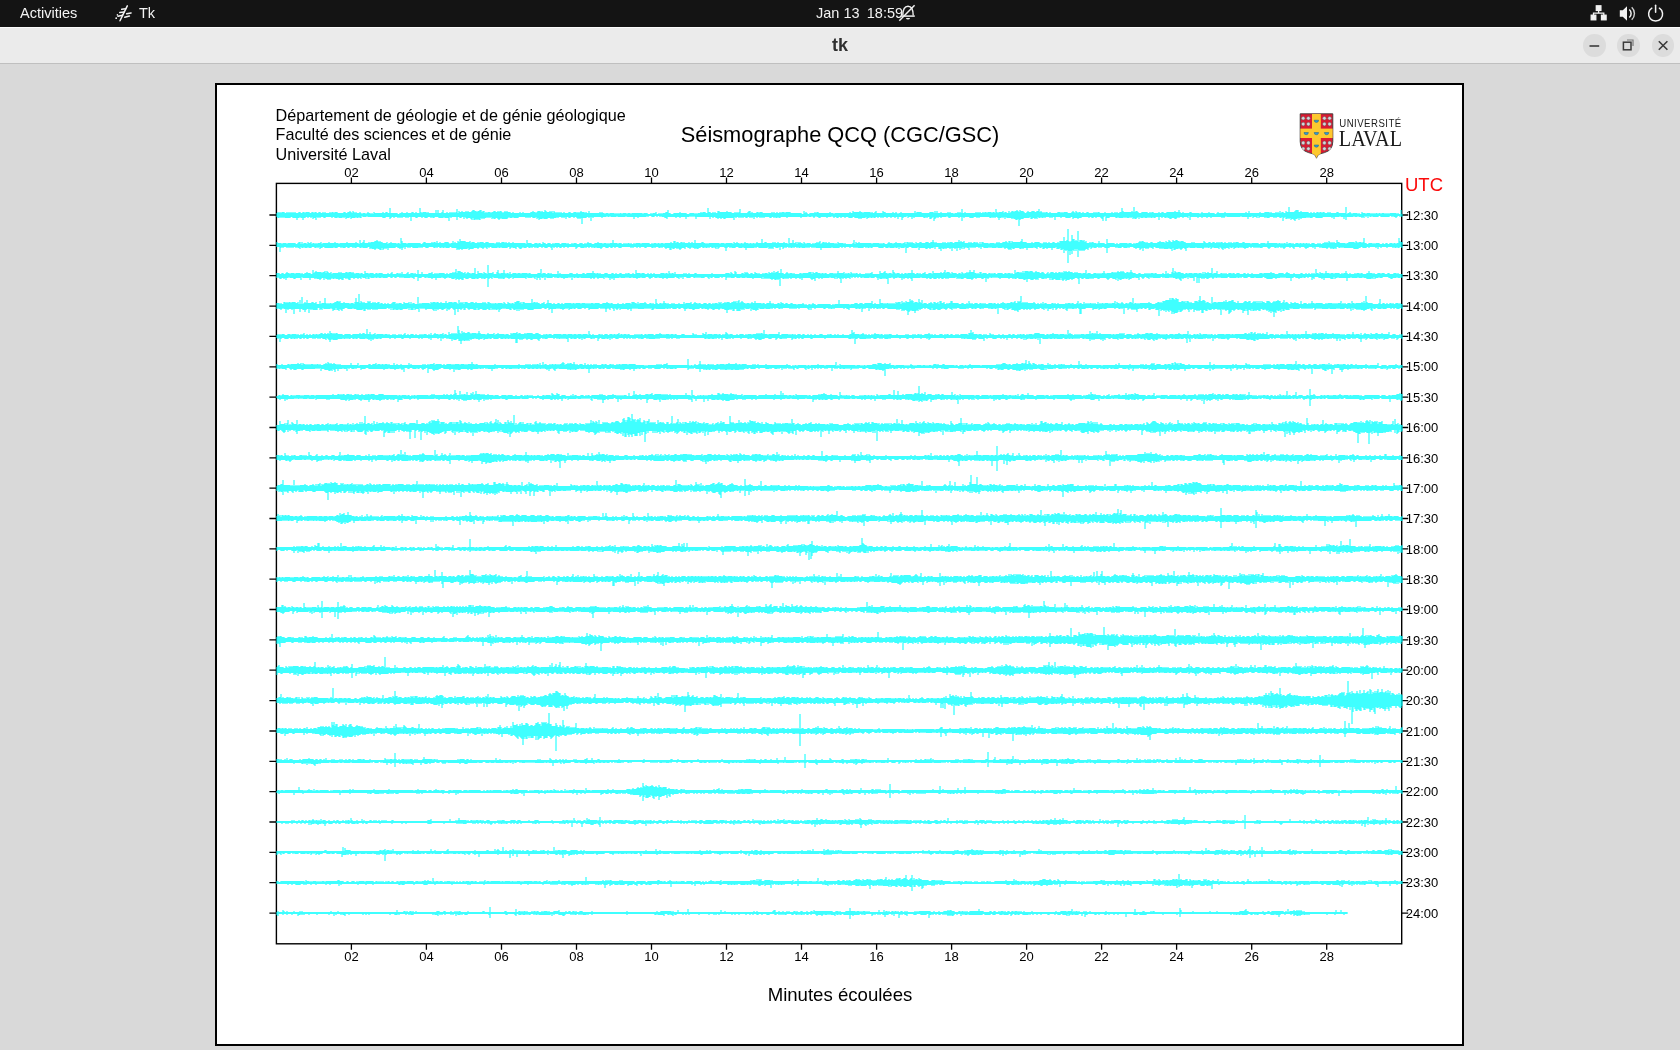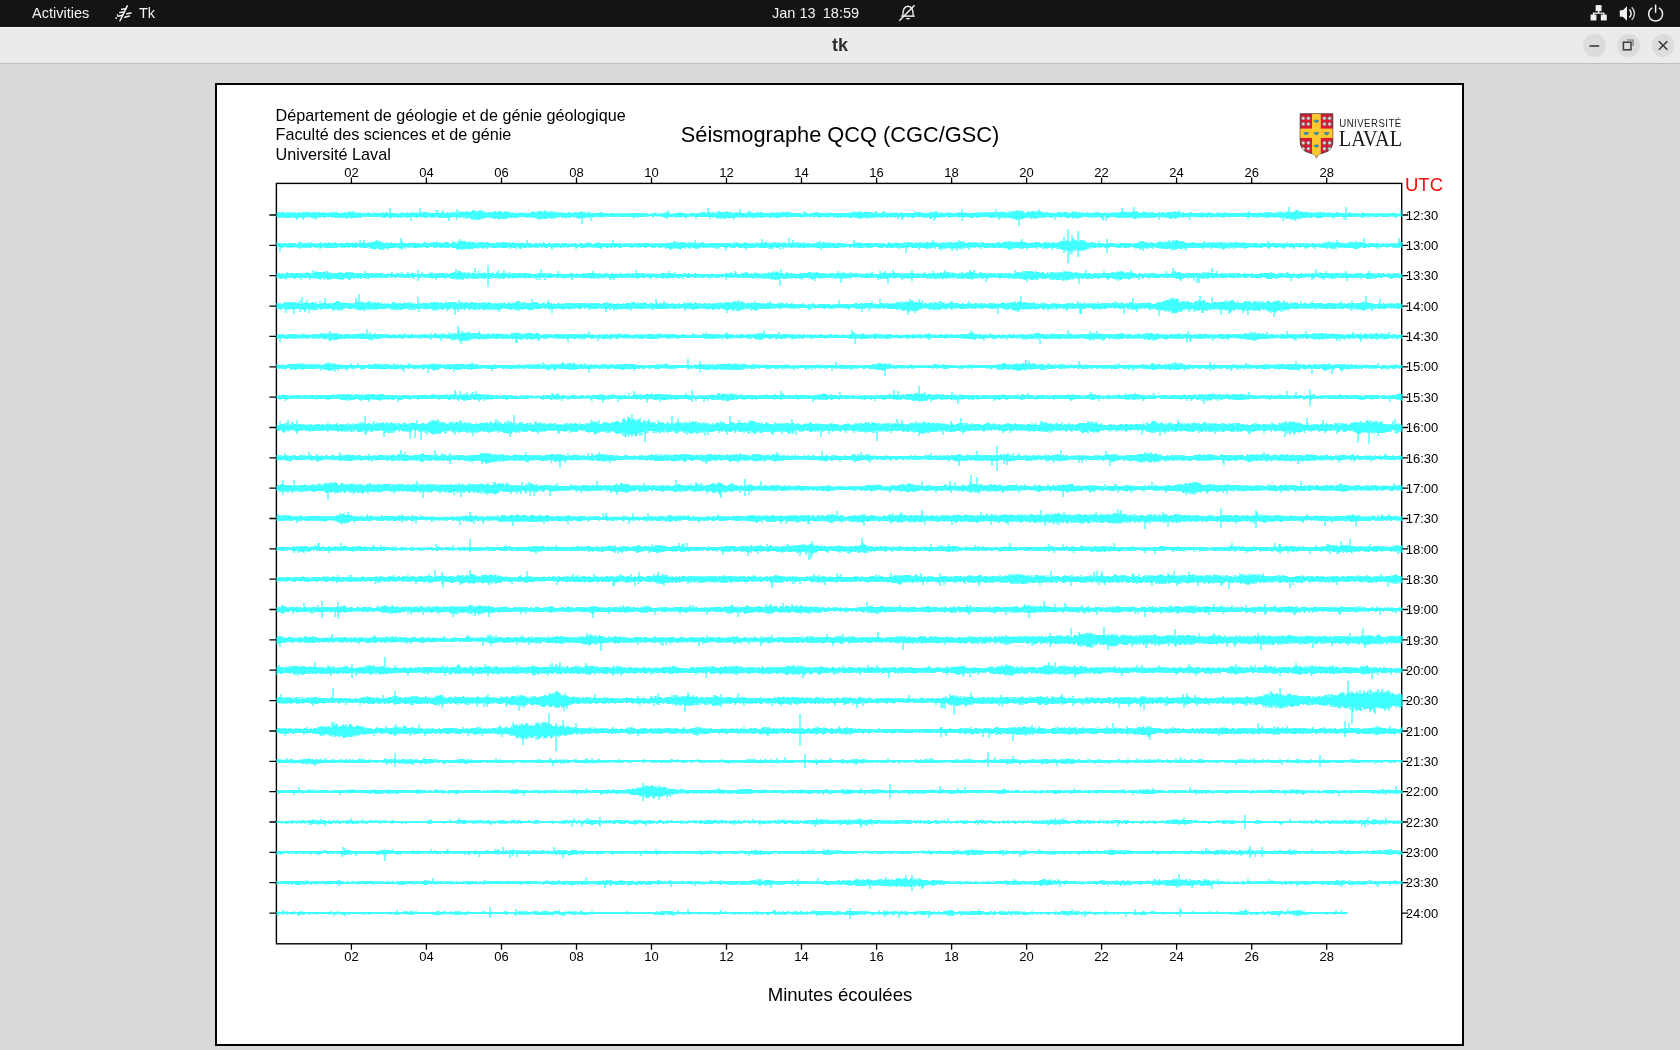--- a/index.html
+++ b/index.html
@@ -6,23 +6,23 @@
 #titlebar{position:absolute;left:0;top:28px;width:1680px;height:35px;background:#ebebeb;border-bottom:1px solid #bfbfbf;}
 .tbtxt{position:absolute;top:0;height:27px;line-height:27px;color:#f3f3f3;font-size:14.5px;}
 #wtitle{position:absolute;left:0;width:1680px;text-align:center;top:37px;font-size:18px;line-height:17px;font-weight:700;color:#2f2f2f;}
 .wbtn{position:absolute;top:34.2px;width:22.6px;height:22.6px;border-radius:50%;background:#dcdcdc;}
 #fig{position:absolute;left:215px;top:83px;width:1245px;height:959px;background:#ffffff;border:2px solid #000;}
 #ov{position:absolute;left:0;top:0;}
 </style></head><body>
 <div id="topbar"></div>
 <div id="tbhl"></div>
 <div id="titlebar"></div>
-<div class="tbtxt" style="left:20px;margin-left:12px;">Activities</div>
+<div class="tbtxt" style="left:20px;">Activities</div>
 <div class="tbtxt" style="left:139px;">Tk</div>
-<div class="tbtxt" style="left:772px;">Jan 13 18:59</div>
+<div class="tbtxt" style="left:816px;">Jan 13 18:59</div>
 <div id="wtitle">tk</div>
 <div class="wbtn" style="left:1583px;"></div>
 <div class="wbtn" style="left:1617.4px;"></div>
 <div class="wbtn" style="left:1651.8px;"></div>
 <div id="fig"></div>
 <svg id="ov" width="1680" height="1050" viewBox="0 0 1680 1050" font-family="Liberation Sans, sans-serif" font-size="13">
 
 <rect x="276.4" y="183.4" width="1125.3" height="760.4" fill="none" stroke="#000" stroke-width="1.4"></rect>
 <path d="M351.4 177.4V183.4M351.4 943.8V949.8M426.4 177.4V183.4M426.4 943.8V949.8M501.5 177.4V183.4M501.5 943.8V949.8M576.5 177.4V183.4M576.5 943.8V949.8M651.5 177.4V183.4M651.5 943.8V949.8M726.5 177.4V183.4M726.5 943.8V949.8M801.5 177.4V183.4M801.5 943.8V949.8M876.6 177.4V183.4M876.6 943.8V949.8M951.6 177.4V183.4M951.6 943.8V949.8M1026.6 177.4V183.4M1026.6 943.8V949.8M1101.6 177.4V183.4M1101.6 943.8V949.8M1176.6 177.4V183.4M1176.6 943.8V949.8M1251.7 177.4V183.4M1251.7 943.8V949.8M1326.7 177.4V183.4M1326.7 943.8V949.8M269.4 215H276.4M1401.7 215H1408.2M269.4 245.3H276.4M1401.7 245.3H1408.2M269.4 275.7H276.4M1401.7 275.7H1408.2M269.4 306.1H276.4M1401.7 306.1H1408.2M269.4 336.4H276.4M1401.7 336.4H1408.2M269.4 366.8H276.4M1401.7 366.8H1408.2M269.4 397.1H276.4M1401.7 397.1H1408.2M269.4 427.5H276.4M1401.7 427.5H1408.2M269.4 457.8H276.4M1401.7 457.8H1408.2M269.4 488.2H276.4M1401.7 488.2H1408.2M269.4 518.5H276.4M1401.7 518.5H1408.2M269.4 548.9H276.4M1401.7 548.9H1408.2M269.4 579.2H276.4M1401.7 579.2H1408.2M269.4 609.5H276.4M1401.7 609.5H1408.2M269.4 639.9H276.4M1401.7 639.9H1408.2M269.4 670.2H276.4M1401.7 670.2H1408.2M269.4 700.6H276.4M1401.7 700.6H1408.2M269.4 731H276.4M1401.7 731H1408.2M269.4 761.3H276.4M1401.7 761.3H1408.2M269.4 791.6H276.4M1401.7 791.6H1408.2M269.4 822H276.4M1401.7 822H1408.2M269.4 852.4H276.4M1401.7 852.4H1408.2M269.4 882.7H276.4M1401.7 882.7H1408.2M269.4 913.1H276.4M1401.7 913.1H1408.2" stroke="#000" stroke-width="1.3" fill="none"></path>
 <path d="M277 213v4m1 -5v6m1 -5v5m1 -6v5m1 -4v5m1 -6v5m1 -5v6m1 -6v5m1 -4v5m1 -5v5m1 -6v6m1 -5v5m1 -6v6m1 -5v5m1 -6v5m1 -4v4m1 -5v6m1 -5v5m1 -6v6m1 -5v5m1 -5v7m1 -7v5m1 -6v6m1 -6v5m1 -4v5m1 -5v5m1 -6v8m1 -8v6m1 -5v5m1 -6v5m1 -5v5m1 -5v6m1 -6v5m1 -4v4m1 -4v5m1 -6v5m1 -5v7m1 -6v5m1 -6v6m1 -6v8m1 -7v4m1 -4v5m1 -6v5m1 -5v6m1 -5v4m1 -4v4m1 -5v5m1 -4v5m1 -6v6m1 -5v4m1 -4v4m1 -4v4m1 -4v4m1 -5v5m1 -4v4m1 -5v6m1 -6v5m1 -4v4m1 -5v6m1 -6v6m1 -6v6m1 -5v4m1 -4v5m1 -5v5m1 -5v5m1 -5v5m1 -5v4m1 -5v6m1 -6v5m1 -4v6m1 -6v5m1 -6v6m1 -6v6m1 -7v6m1 -5v7m1 -6v5m1 -7v7m1 -6v6m1 -5v5m1 -6v5m1 -4v5m1 -5v5m1 -5v4m1 -5v6m1 -5v5m1 -4v2m1 -3v4m1 -4v4m1 -4v4m1 -3v3m1 -4v3m1 -4v5m1 -4v4m1 -4v4m1 -3v3m1 -4v4m1 -3v3m1 -5v5m1 -4v4m1 -4v4m1 -4v4m1 -4v4m1 -4v4m1 -4v4m1 -4v4m1 -4v4m1 -5v6m1 -5v5m1 -5v5m1 -6v5m1 -5v5m1 -4v4m1 -4v4m1 -9v11m1 -6v5m1 -5v4m1 -4v4m1 -4v5m1 -5v4m1 -4v4m1 -4v4m1 -3v4m1 -4v3m1 -4v5m1 -5v4m1 -5v6m1 -5v4m1 -4v4m1 -4v4m1 -4v5m1 -6v5m1 -4v5m1 -5v4m1 -4v4m1 -4v8m1 -9v5m1 -5v5m1 -4v4m1 -4v4m1 -5v6m1 -5v5m1 -5v4m1 -4v4m1 -9v9m1 -5v5m1 -4v5m1 -6v5m1 -5v5m1 -5v6m1 -6v6m1 -5v5m1 -6v5m1 -4v4m1 -4v4m1 -4v5m1 -5v4m1 -4v5m1 -5v5m1 -5v4m1 -7v7m1 -4v4m1 -7v7m1 -4v5m1 -5v5m1 -5v5m1 -6v6m1 -8v8m1 -5v4m1 -4v5m1 -5v5m1 -6v6m1 -5v5m1 -5v8m1 -9v5m1 -4v5m1 -6v5m1 -4v4m1 -5v5m1 -4v4m1 -5v5m1 -8v11m1 -7v4m1 -6v6m1 -5v6m1 -6v6m1 -7v6m1 -5v5m1 -5v7m1 -7v5m1 -6v7m1 -6v7m1 -8v7m1 -6v6m1 -6v6m1 -6v7m1 -8v9m1 -10v8m1 -8v10m1 -9v9m1 -9v8m1 -7v8m1 -9v8m1 -8v9m1 -10v10m1 -10v8m1 -6v7m1 -8v7m1 -7v8m1 -6v5m1 -6v6m1 -5v4m1 -5v6m1 -6v5m1 -5v6m1 -5v4m1 -5v7m1 -7v6m1 -7v8m1 -8v8m1 -7v6m1 -6v6m1 -7v8m1 -7v8m1 -9v8m1 -8v7m1 -6v7m1 -6v6m1 -7v7m1 -8v8m1 -7v7m1 -8v8m1 -7v6m1 -6v5m1 -5v6m1 -5v5m1 -5v5m1 -6v5m1 -4v5m1 -5v5m1 -5v5m1 -5v5m1 -5v5m1 -5v4m1 -5v5m1 -4v4m1 -4v4m1 -5v5m1 -4v4m1 -4v4m1 -4v5m1 -5v4m1 -4v5m1 -5v4m1 -4v5m1 -6v5m1 -5v5m1 -6v7m1 -6v6m1 -6v6m1 -5v4m1 -5v7m1 -8v7m1 -7v9m1 -9v8m1 -7v7m1 -8v8m1 -7v6m1 -6v7m1 -9v9m1 -8v8m1 -7v7m1 -7v6m1 -6v6m1 -7v7m1 -6v7m1 -8v7m1 -5v6m1 -8v7m1 -6v6m1 -5v5m1 -6v5m1 -4v5m1 -6v5m1 -4v4m1 -5v5m1 -4v5m1 -5v4m1 -5v6m1 -5v4m1 -4v6m1 -6v4m1 -4v4m1 -5v6m1 -6v6m1 -5v4m1 -4v4m1 -4v4m1 -5v6m1 -6v5m1 -5v5m1 -4v5m1 -6v7m1 -6v5m1 -6v7m1 -8v7m1 -6v12m1 -12v6m1 -6v6m1 -5v5m1 -6v6m1 -5v4m1 -4v4m1 -6v7m1 -5v4m1 -4v8m1 -8v4m1 -4v5m1 -5v4m1 -4v4m1 -4v4m1 -4v4m1 -4v4m1 -4v4m1 -5v5m1 -4v4m1 -5v6m1 -5v4m1 -4v4m1 -3v3m1 -4v4m1 -4v3m1 -3v4m1 -3v3m1 -4v3m1 -3v4m1 -4v4m1 -4v4m1 -4v4m1 -3v3m1 -4v4m1 -3v2m1 -3v4m1 -3v3m1 -4v4m1 -4v4m1 -3v3m1 -4v4m1 -4v4m1 -4v4m1 -4v3m1 -2v3m1 -4v4m1 -4v4m1 -4v4m1 -3v3m1 -4v4m1 -4v4m1 -4v6m1 -6v4m1 -4v4m1 -4v4m1 -4v5m1 -5v4m1 -4v4m1 -4v4m1 -4v4m1 -3v3m1 -4v4m1 -4v4m1 -4v4m1 -4v3m1 -2v3m1 -3v2m1 -2v2m1 -3v3m1 -2v3m1 -4v4m1 -4v4m1 -4v3m1 -4v4m1 -2v3m1 -3v2m1 -3v3m1 -2v3m1 -4v3m1 -2v3m1 -4v4m1 -4v4m1 -4v5m1 -6v6m1 -6v7m1 -9v7m1 -4v4m1 -4v4m1 -3v3m1 -3v3m1 -3v3m1 -4v4m1 -4v4m1 -4v5m1 -5v4m1 -4v4m1 -4v4m1 -5v6m1 -5v4m1 -4v4m1 -4v4m1 -4v4m1 -4v4m1 -4v6m1 -5v3m1 -3v3m1 -3v3m1 -4v3m1 -3v4m1 -4v3m1 -3v4m1 -4v3m1 -2v3m1 -4v6m1 -5v3m1 -4v4m1 -4v4m1 -4v4m1 -5v5m1 -4v4m1 -5v5m1 -5v5m1 -5v5m1 -4v4m1 -4v4m1 -9v9m1 -5v5m1 -5v7m1 -6v4m1 -4v4m1 -5v6m1 -5v4m1 -5v5m1 -4v5m1 -5v5m1 -7v8m1 -8v7m1 -6v6m1 -6v7m1 -7v6m1 -6v6m1 -6v7m1 -7v7m1 -7v6m1 -7v7m1 -6v6m1 -6v6m1 -6v6m1 -6v6m1 -5v5m1 -5v5m1 -5v7m1 -8v5m1 -4v5m1 -6v5m1 -4v4m1 -5v6m1 -9v8m1 -4v5m1 -5v4m1 -4v5m1 -5v4m1 -4v4m1 -4v5m1 -5v5m1 -6v5m1 -6v6m1 -6v7m1 -5v4m1 -5v6m1 -5v4m1 -4v6m1 -6v4m1 -4v4m1 -5v6m1 -6v5m1 -4v4m1 -5v6m1 -6v5m1 -5v6m1 -5v4m1 -4v5m1 -5v4m1 -4v4m1 -4v4m1 -4v4m1 -4v4m1 -4v5m1 -5v5m1 -6v5m1 -4v4m1 -5v6m1 -5v4m1 -4v5m1 -6v6m1 -5v4m1 -4v5m1 -6v6m1 -5v4m1 -5v5m1 -5v5m1 -5v5m1 -4v4m1 -5v5m1 -5v6m1 -6v5m1 -5v5m1 -5v5m1 -4v4m1 -4v4m1 -4v4m1 -4v4m1 -4v4m1 -4v4m1 -4v4m1 -4v4m1 -4v4m1 -4v4m1 -4v5m1 -4v3m1 -3v3m1 -6v6m1 -4v4m1 -5v5m1 -4v4m1 -3v2m1 -2v3m1 -4v4m1 -4v4m1 -4v3m1 -3v4m1 -4v5m1 -6v5m1 -4v3m1 -4v5m1 -5v5m1 -4v5m1 -5v5m1 -5v4m1 -4v4m1 -4v4m1 -4v4m1 -4v4m1 -4v4m1 -4v5m1 -5v4m1 -4v4m1 -5v5m1 -4v4m1 -4v3m1 -3v4m1 -3v4m1 -5v4m1 -4v4m1 -4v5m1 -5v5m1 -5v4m1 -4v4m1 -4v5m1 -5v4m1 -4v4m1 -4v4m1 -4v5m1 -5v4m1 -4v4m1 -4v4m1 -4v5m1 -6v6m1 -5v5m1 -5v5m1 -7v6m1 -5v5m1 -5v6m1 -6v6m1 -6v6m1 -6v6m1 -6v7m1 -8v7m1 -6v7m1 -7v6m1 -5v5m1 -6v6m1 -6v6m1 -6v5m1 -5v7m1 -7v6m1 -6v6m1 -6v5m1 -4v5m1 -6v6m1 -5v4m1 -4v5m1 -6v6m1 -7v6m1 -4v4m1 -4v5m1 -5v4m1 -4v4m1 -4v5m1 -5v4m1 -6v7m1 -6v5m1 -5v5m1 -4v4m1 -4v5m1 -5v4m1 -4v4m1 -4v4m1 -4v5m1 -5v4m1 -5v5m1 -4v4m1 -4v5m1 -6v5m1 -4v4m1 -3v5m1 -6v4m1 -4v4m1 -5v5m1 -4v7m1 -7v5m1 -5v4m1 -4v4m1 -4v4m1 -4v3m1 -3v5m1 -5v4m1 -4v4m1 -4v4m1 -4v6m1 -6v4m1 -4v5m1 -7v6m1 -4v4m1 -5v5m1 -5v5m1 -5v5m1 -5v5m1 -5v5m1 -4v4m1 -4v4m1 -4v5m1 -5v5m1 -5v4m1 -4v5m1 -5v4m1 -4v4m1 -5v7m1 -7v7m1 -7v6m1 -6v5m1 -4v8m1 -10v8m1 -6v5m1 -7v6m1 -4v5m1 -5v4m1 -4v4m1 -5v6m1 -5v4m1 -4v4m1 -4v4m1 -4v4m1 -4v4m1 -4v3m1 -4v5m1 -4v5m1 -6v6m1 -5v4m1 -4v4m1 -4v4m1 -3v3m1 -4v4m1 -4v4m1 -4v4m1 -5v5m1 -4v5m1 -6v5m1 -4v4m1 -8v12m1 -8v4m1 -4v5m1 -6v5m1 -4v4m1 -4v4m1 -4v4m1 -4v4m1 -4v5m1 -5v5m1 -5v5m1 -5v5m1 -5v4m1 -4v4m1 -5v5m1 -4v5m1 -6v5m1 -4v5m1 -6v5m1 -4v4m1 -4v4m1 -5v5m1 -4v4m1 -5v5m1 -5v5m1 -4v4m1 -5v5m1 -5v5m1 -5v6m1 -6v6m1 -5v4m1 -5v6m1 -6v5m1 -4v5m1 -9v8m1 -5v5m1 -4v5m1 -6v8m1 -8v6m1 -6v6m1 -6v5m1 -6v7m1 -5v4m1 -5v7m1 -7v5m1 -4v5m1 -5v5m1 -7v7m1 -5v5m1 -6v6m1 -7v8m1 -8v7m1 -6v7m1 -8v8m1 -8v9m1 -10v10m1 -9v8m1 -7v14m1 -16v10m1 -9v8m1 -8v8m1 -8v8m1 -7v6m1 -5v5m1 -5v5m1 -6v6m1 -7v7m1 -6v6m1 -6v5m1 -5v7m1 -8v8m1 -8v7m1 -7v7m1 -6v7m1 -7v6m1 -7v8m1 -8v6m1 -8v9m1 -6v6m1 -7v6m1 -5v6m1 -5v5m1 -6v5m1 -4v5m1 -6v5m1 -5v5m1 -4v4m1 -4v4m1 -5v6m1 -5v4m1 -4v5m1 -5v4m1 -4v4m1 -4v7m1 -7v4m1 -4v4m1 -5v5m1 -5v5m1 -5v5m1 -4v5m1 -6v5m1 -4v4m1 -5v5m1 -5v5m1 -5v6m1 -6v6m1 -5v5m1 -5v5m1 -5v5m1 -5v4m1 -5v5m1 -6v8m1 -7v6m1 -5v5m1 -7v7m1 -6v6m1 -5v6m1 -7v6m1 -6v6m1 -5v5m1 -5v4m1 -5v5m1 -4v4m1 -4v4m1 -4v4m1 -5v5m1 -5v5m1 -4v5m1 -5v4m1 -4v4m1 -4v5m1 -5v5m1 -6v5m1 -4v4m1 -5v6m1 -5v4m1 -5v5m1 -5v5m1 -4v4m1 -4v5m1 -5v6m1 -6v8m1 -8v4m1 -5v4m1 -3v8m1 -8v5m1 -5v5m1 -5v5m1 -5v4m1 -4v4m1 -5v5m1 -4v4m1 -4v4m1 -5v5m1 -4v5m1 -6v6m1 -5v4m1 -4v5m1 -6v6m1 -6v6m1 -10v10m1 -7v7m1 -6v5m1 -5v6m1 -6v5m1 -5v6m1 -6v6m1 -6v6m1 -6v5m1 -5v6m1 -7v6m1 -5v7m1 -12v11m1 -6v7m1 -8v8m1 -8v7m1 -6v5m1 -4v6m1 -6v4m1 -4v5m1 -6v6m1 -6v6m1 -6v5m1 -5v6m1 -6v6m1 -6v6m1 -5v4m1 -4v5m1 -6v5m1 -4v5m1 -6v6m1 -6v5m1 -4v5m1 -5v5m1 -5v4m1 -4v4m1 -4v4m1 -5v8m1 -7v4m1 -4v4m1 -5v6m1 -6v5m1 -4v4m1 -4v5m1 -5v5m1 -6v5m1 -5v6m1 -6v6m1 -6v7m1 -7v7m1 -7v6m1 -6v6m1 -6v6m1 -7v8m1 -7v7m1 -7v6m1 -6v5m1 -7v8m1 -6v5m1 -4v4m1 -4v4m1 -5v6m1 -5v4m1 -4v4m1 -4v4m1 -4v4m1 -4v5m1 -5v3m1 -4v8m1 -8v5m1 -4v4m1 -4v4m1 -4v4m1 -4v4m1 -4v4m1 -4v4m1 -4v5m1 -5v4m1 -3v3m1 -4v4m1 -5v6m1 -5v4m1 -4v4m1 -4v4m1 -4v4m1 -4v5m1 -5v4m1 -5v5m1 -4v4m1 -4v5m1 -5v4m1 -4v4m1 -4v4m1 -3v3m1 -3v3m1 -4v4m1 -5v5m1 -4v4m1 -4v4m1 -4v4m1 -4v5m1 -5v4m1 -4v5m1 -6v5m1 -4v3m1 -3v4m1 -4v4m1 -4v4m1 -4v4m1 -4v4m1 -4v4m1 -4v4m1 -4v4m1 -4v4m1 -4v4m1 -4v4m1 -4v4m1 -4v4m1 -4v4m1 -4v3m1 -3v4m1 -4v4m1 -4v4m1 -4v4m1 -5v5m1 -4v4m1 -4v6m1 -8v6m1 -4v4m1 -4v4m1 -4v3m1 -3v5m1 -5v4m1 -4v4m1 -4v4m1 -4v5m1 -5v3m1 -3v5m1 -6v5m1 -4v4m1 -4v4m1 -4v4m1 -4v4m1 -5v6m1 -6v5m1 -5v6m1 -6v6m1 -6v6m1 -5v4m1 -5v5m1 -4v4m1 -4v4m1 -4v5m1 -5v4m1 -5v6m1 -5v4m1 -5v5m1 -4v4m1 -6v7m1 -5v5m1 -6v5m1 -5v9m1 -8v5m1 -5v4m1 -6v8m1 -7v7m1 -7v6m1 -11v12m1 -7v6m1 -6v8m1 -8v7m1 -7v7m1 -7v8m1 -9v10m1 -11v9m1 -9v9m1 -9v8m1 -6v8m1 -8v6m1 -7v8m1 -7v6m1 -6v6m1 -6v6m1 -6v6m1 -6v6m1 -6v5m1 -5v6m1 -5v4m1 -4v5m1 -6v6m1 -5v5m1 -5v4m1 -5v5m1 -4v4m1 -4v5m1 -6v6m1 -6v6m1 -5v5m1 -6v6m1 -6v6m1 -5v5m1 -6v5m1 -5v5m1 -4v4m1 -4v4m1 -4v4m1 -5v5m1 -4v4m1 -5v5m1 -4v4m1 -4v5m1 -5v4m1 -4v6m1 -6v4m1 -4v4m1 -5v5m1 -5v5m1 -4v4m1 -4v3m1 -3v4m1 -4v4m1 -4v4m1 -4v6m1 -6v4m1 -10v13m1 -6v3m1 -4v4m1 -4v4m1 -5v5m1 -4v4m1 -3v3m1 -4v4m1 -4v3m1 -3v4m1 -4v4m1 -4v4m1 -3v2m1 -3v4m1 -3v3m1 -3v3m1 -5v6m1 -5v4m1 -4v5m1 -5v3m1 -2v3m1 -4v3m1 -3v5m1 -5v3m1 -3v4m1 -3v3m1 -4v3m1 -2v3m1 -4v4m1 -3v3m1 -4v4m1 -4v4m1 -3v3m1 -4v3m1 -3v3m1 -2v3m1 -4v4m1 -4v4m1 -4v4m1 -3v3m1 -4v4m1 -3v3m1 -4v4m1 -3v3m1 -4v3m1 -3v3m1 -3v4m1 -4v3m1 -3v4m1 -4v4m1 -4v5m1 -4v3m1 -4v3m1 -2v2m1 -2v3m1 -7v6m1 -2v3" stroke="#00ffff" stroke-width="1" fill="none"></path>

